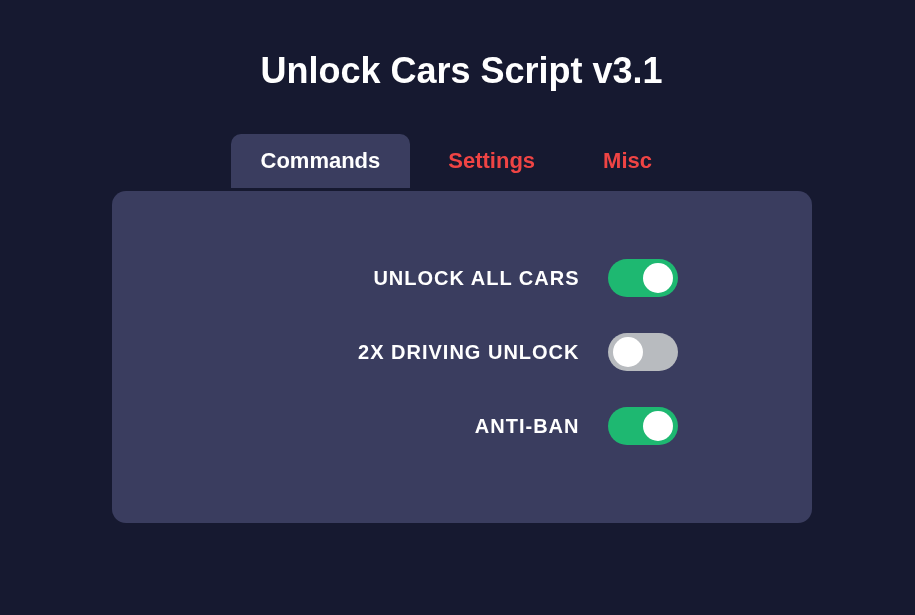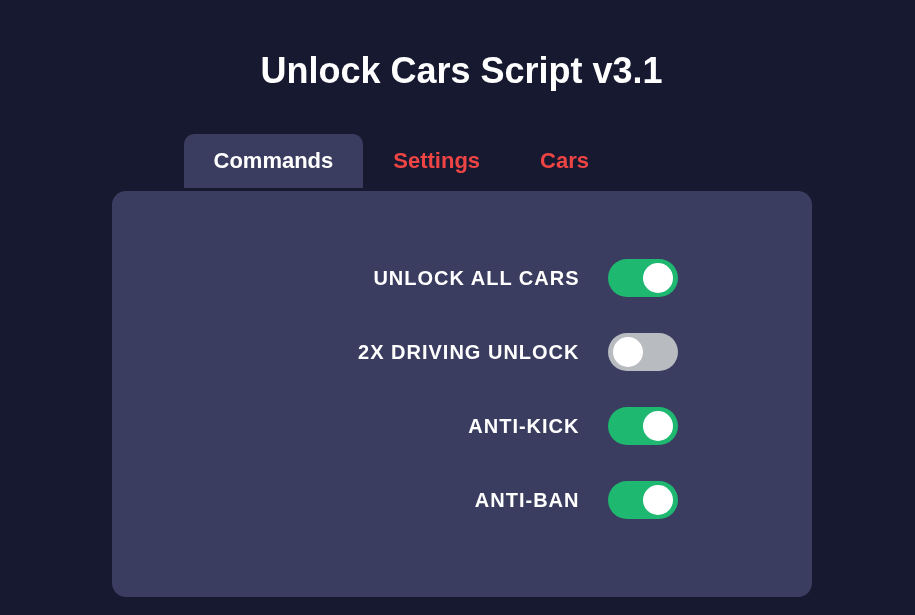--- a/index.html
+++ b/index.html
@@ -32,23 +32,23 @@
     }
 
     .tabs-wrapper {
       display: flex;
       flex-direction: column;
       align-items: center;
     }
 
     .tabs {
       display: flex;
-      gap: 0;
+      gap: 8px;
       z-index: 2;
-      margin-left: 68px;
+      margin-left: 115px;
       align-self: flex-start;
     }
 
     .tab {
       padding: 14px 26px;
       font-size: 22px;
       font-weight: 600;
       color: #ef4444;
       cursor: pointer;
       border-radius: 10px 10px 0 0;
@@ -134,47 +134,41 @@
 
   <div class="tabs-wrapper">
     <div class="tabs">
       <div class="tab active">
         <span>Commands</span>
       </div>
       <div class="tab">
         <span>Settings</span>
       </div>
       <div class="tab">
-        <span>Cars</span>
+        <span>Misc</span>
       </div>
     </div>
 
     <div class="panel">
       <div class="commands">
 
         <div class="command-row">
           <span class="command-label">UNLOCK ALL CARS</span>
           <div class="toggle toggle-on">
             <div class="toggle-knob"></div>
           </div>
         </div>
 
         <div class="command-row">
           <span class="command-label">2X DRIVING UNLOCK</span>
           <div class="toggle toggle-off">
             <div class="toggle-knob"></div>
           </div>
         </div>
 
-        <div class="command-row">
-          <span class="command-label">ANTI-KICK</span>
-          <div class="toggle toggle-on">
-            <div class="toggle-knob"></div>
-          </div>
-        </div>
 
         <div class="command-row">
           <span class="command-label">ANTI-BAN</span>
           <div class="toggle toggle-on">
             <div class="toggle-knob"></div>
           </div>
         </div>
 
       </div>
     </div>

